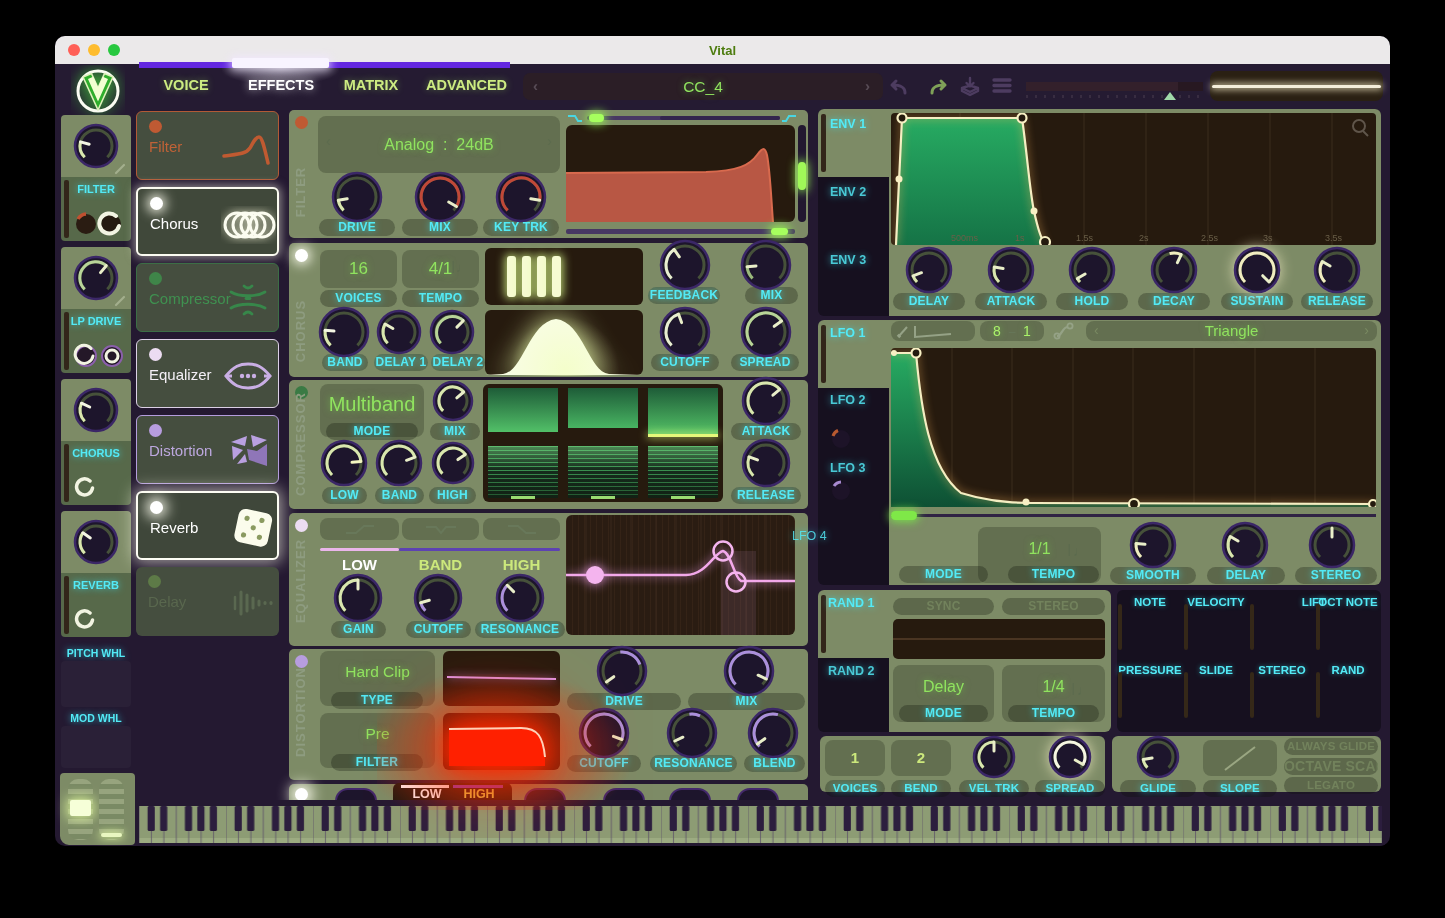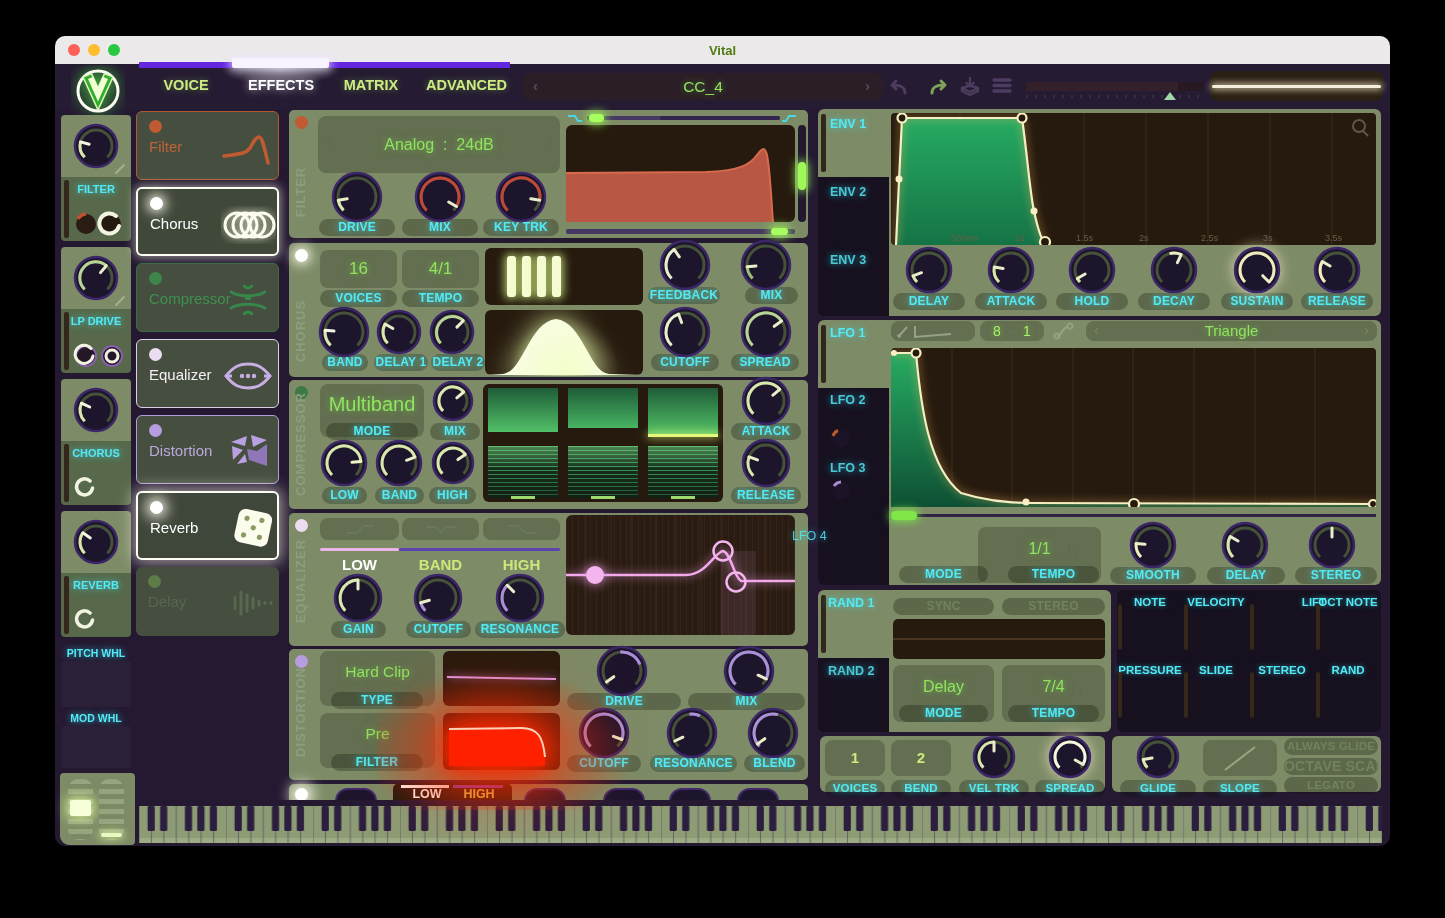--- a/index.html
+++ b/index.html
@@ -527,21 +527,21 @@
  <div class="ab" style="left:766px;top:559px;width:5px;height:58px;background:#33261a;border-radius:2px"></div>
  <div class="ab cy" style="left:773px;top:560px;font-size:12.5px;font-weight:700">RAND 1</div>
  <div class="ab cy" style="left:773px;top:628px;font-size:12.5px;font-weight:700;opacity:.85">RAND 2</div>
  <div class="pill" style="left:838px;top:562px;width:101px;color:#72825c;text-shadow:none">SYNC</div>
  <div class="pill" style="left:947px;top:562px;width:103px;color:#72825c;text-shadow:none">STEREO</div>
  <div class="viz" style="left:838px;top:583px;width:212px;height:40px;border-radius:5px">
       <div style="position:absolute;left:0;top:19px;width:212px;height:2px;background:#4a3522"></div>
     </div>
  <div class="vbox" style="left:838px;top:629px;width:101px;height:57px"><span class="gr" style="font-size:16px;line-height:44px">Delay</span></div>
  <div class="pill" style="left:844px;top:669px;width:89px">MODE</div>
- <div class="vbox" style="left:947px;top:629px;width:103px;height:57px"><span class="gr" style="font-size:16px;line-height:44px">7/4</span><span style="position:absolute;right:14px;top:17px;color:#5c6b4e;font-size:14px">♩</span><span style="position:absolute;right:30px;top:15px;color:#5c6b4e;font-size:13px">|</span></div>
+ <div class="vbox" style="left:947px;top:629px;width:103px;height:57px"><span class="gr" style="font-size:16px;line-height:44px">1/4</span><span style="position:absolute;right:14px;top:17px;color:#5c6b4e;font-size:14px">♩</span><span style="position:absolute;right:30px;top:15px;color:#5c6b4e;font-size:13px">|</span></div>
  <div class="pill" style="left:953px;top:669px;width:91px">TEMPO</div>
 
  <div class="ab" style="left:1062px;top:554px;width:264px;height:142px;background:#16101f;border-radius:6px"></div>
  <div class="ab cy" style="left:1062px;top:560px;width:66px;text-align:center;font-size:11.5px;font-weight:700;text-shadow:0 0 5px rgba(60,235,250,.55)">NOTE</div>
  <div class="ab cy" style="left:1128px;top:560px;width:66px;text-align:center;font-size:11.5px;font-weight:700;text-shadow:0 0 5px rgba(60,235,250,.55)">VELOCITY</div>
  <div class="ab cy" style="left:1226px;top:560px;width:66px;text-align:center;font-size:11.5px;font-weight:700;text-shadow:0 0 5px rgba(60,235,250,.55)">LIFT</div>
  <div class="ab cy" style="left:1260px;top:560px;width:66px;text-align:center;font-size:11.5px;font-weight:700;text-shadow:0 0 5px rgba(60,235,250,.55)">OCT NOTE</div>
  <div class="ab cy" style="left:1062px;top:628px;width:66px;text-align:center;font-size:11.5px;font-weight:700;text-shadow:0 0 5px rgba(60,235,250,.55)">PRESSURE</div>
  <div class="ab cy" style="left:1128px;top:628px;width:66px;text-align:center;font-size:11.5px;font-weight:700;text-shadow:0 0 5px rgba(60,235,250,.55)">SLIDE</div>
  <div class="ab cy" style="left:1194px;top:628px;width:66px;text-align:center;font-size:11.5px;font-weight:700;text-shadow:0 0 5px rgba(60,235,250,.55)">STEREO</div>

